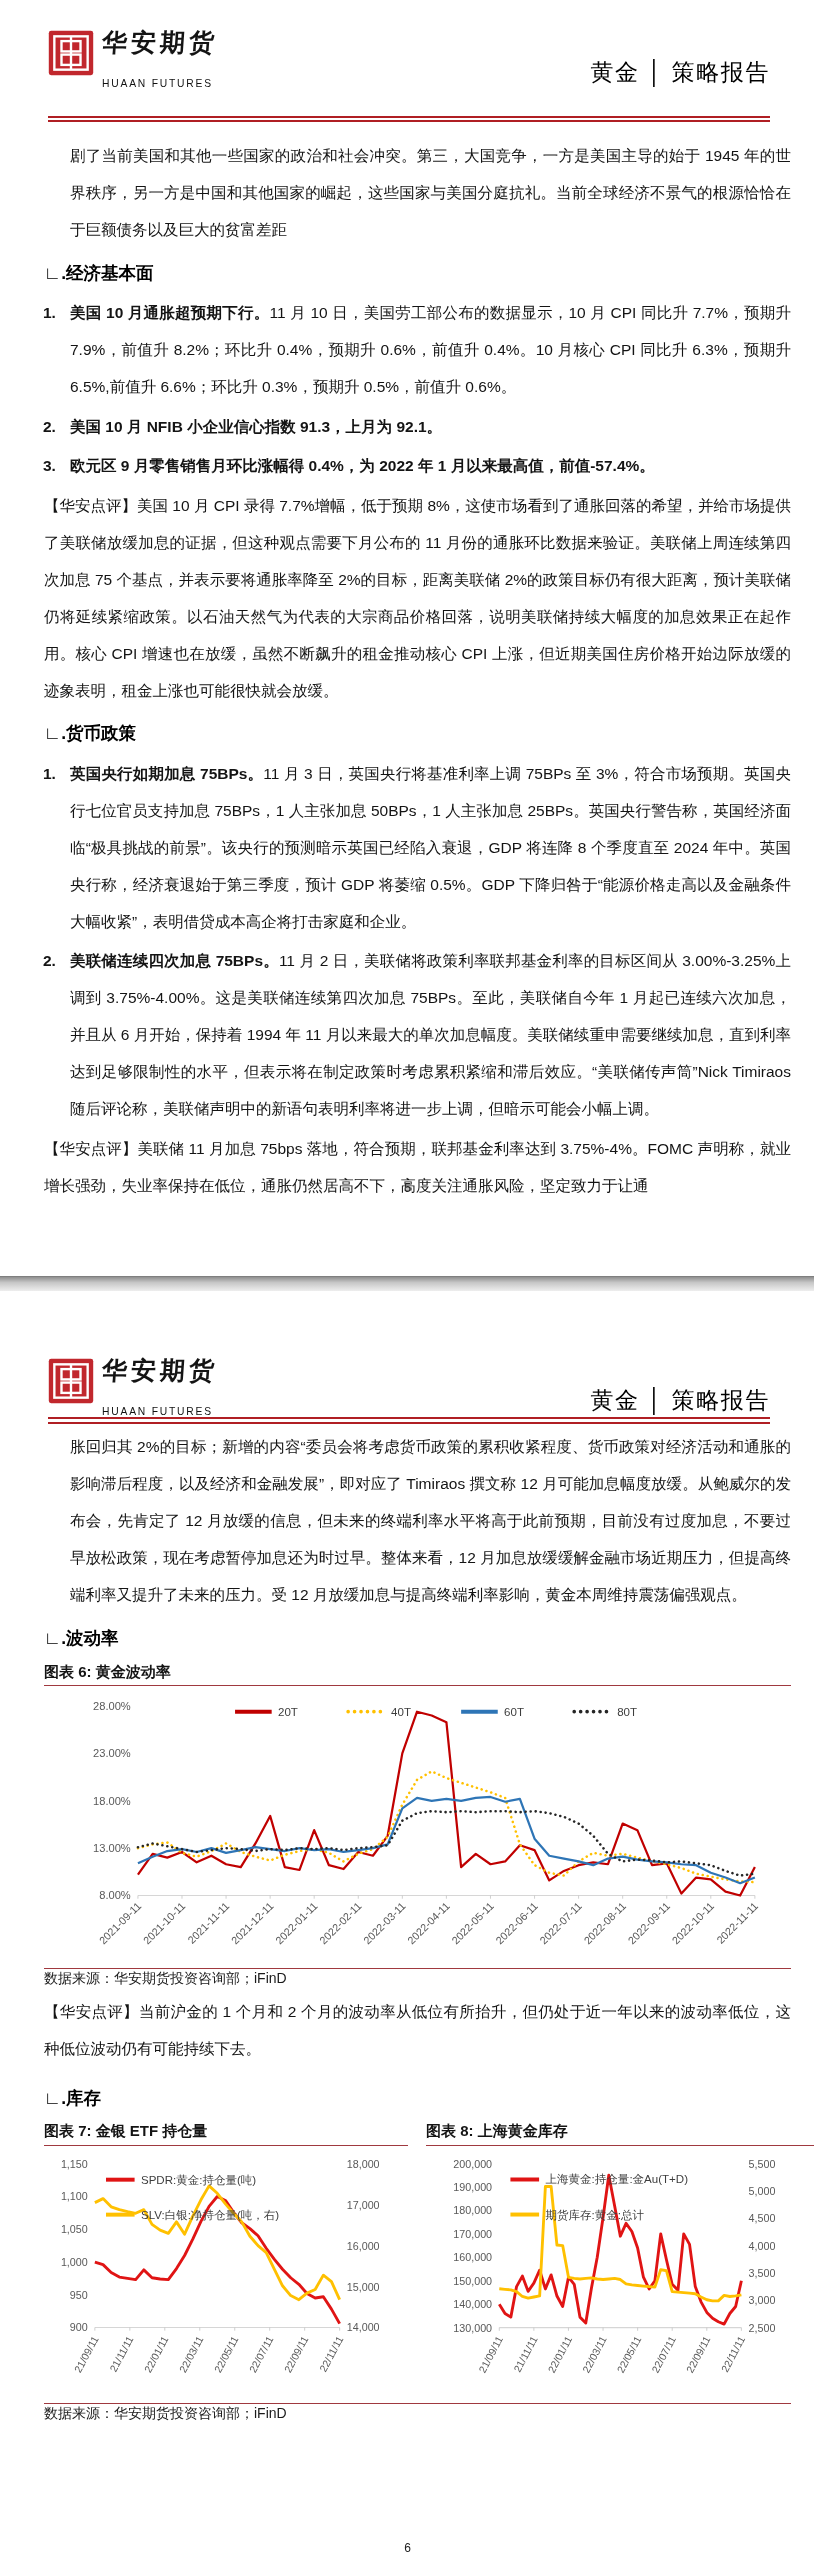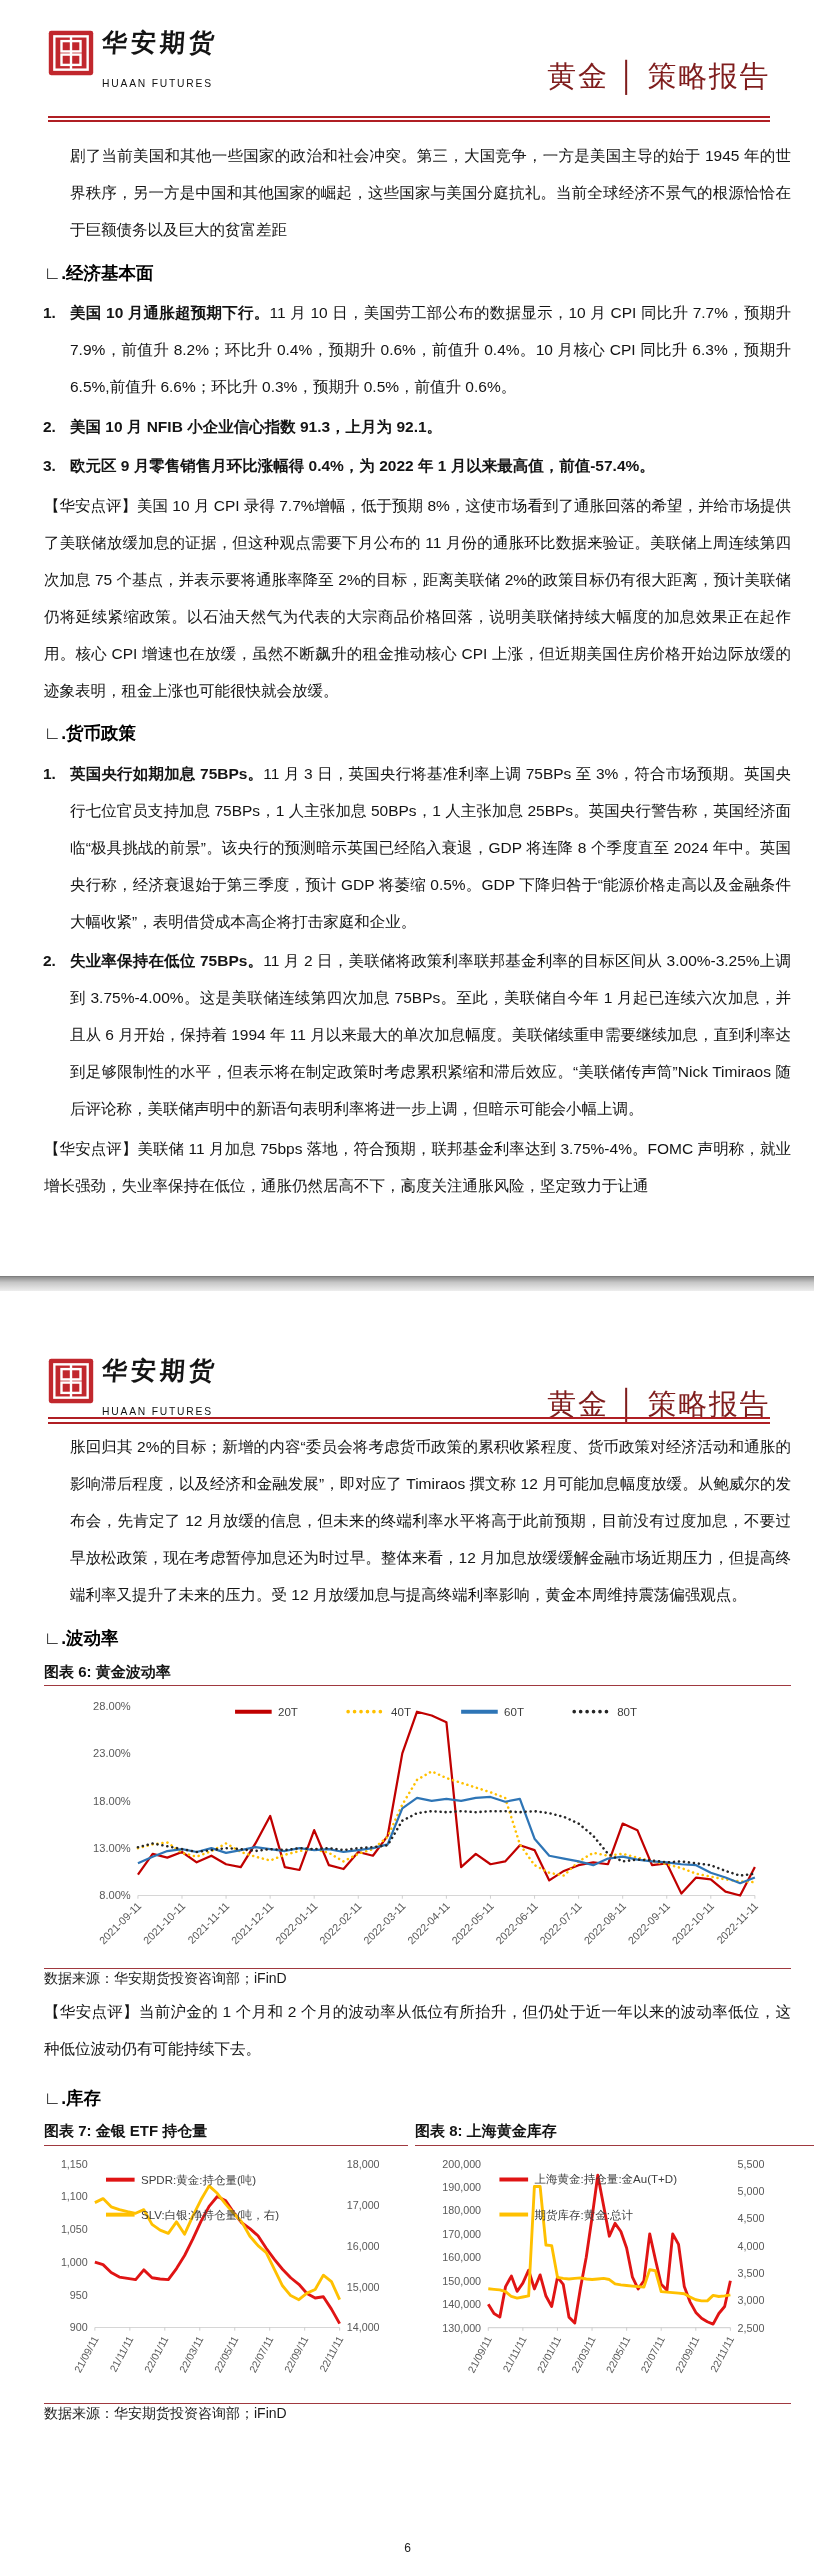--- a/index.html
+++ b/index.html
@@ -9,40 +9,40 @@
   .page2{height:1286px;}
   .page-sep{height:14.3px;background:linear-gradient(180deg,#8f8f8f 0%,#c7c7c7 40%,#eeeeee 100%);border-top:0.8px solid #7f7f7f;}
 
   
   .hdr{position:absolute;left:48px;right:45px;display:flex;justify-content:space-between;align-items:flex-start;}
   .page1 .hdr{top:30px;} .page2 .hdr{top:67px;}
   .brand{display:flex;align-items:flex-start;gap:8px;}
   .brand-txt{display:flex;flex-direction:column;line-height:1;}
   .brand-cn{font-family:"Liberation Serif",serif;font-weight:bold;font-size:25px;letter-spacing:4px;transform:skewX(-4deg);}
   .brand-en{font-size:10.3px;letter-spacing:1.8px;margin-top:24px;color:#111;}
-  .hdr-title{font-size:29px;letter-spacing:1.6px;margin-top:27px;color:#7f1d1d;}
+  .hdr-title{font-size:23px;letter-spacing:1.6px;margin-top:27px;color:#000000;}
   .rule2{position:absolute;left:48px;right:45px;height:2.4px;border-top:2px solid #b01f24;border-bottom:2px solid #b01f24;}
   .page1 .rule2{top:116px;} .page2 .rule2{top:126px;}
 
   
   .content{padding:137px 24px 0 70px;font-size:15.5px;line-height:37px;text-align:justify;}
   .p{margin:0 0 1.6px 0;}
   .hang{margin-left:-26px;}
   h2.sec{font-size:17.5px;line-height:40px;font-weight:bold;margin:4.8px 0 1.6px -26px;color:#000000;}
   .li{position:relative;margin:0 0 2.4px 0;}
   .li .num{position:absolute;left:-27px;top:0;font-weight:bold;}
   .lead{font-weight:bold;}
   .pageno{position:absolute;left:0;right:0;text-align:center;font-size:12px;color:#222;}
   .page1 .pageno{bottom:81px;} .page2 .pageno{bottom:22px;}
 
   
   .figtitle{font-weight:bold;font-size:15px;line-height:24px;margin-left:-26px;text-align:left;}
   .figrule{border:none;border-top:1.3px solid #a0393f;margin:1.6px 0 0 -26px;}
   .figblock{margin-left:-26px;}
-  .figrow{display:flex;gap:7px;margin-left:-26px;}
+  .figrow{display:flex;gap:18px;margin-left:-26px;}
   .figrow .figtitle,.figrow .figrule,.figrow svg{margin-left:0;}
   .figcol1{width:364px;} .figcol2{width:403px;}
   .srcnote{font-size:14px;line-height:19px;margin-left:-26px;text-align:left;color:#1a1a1a;}
   svg text{font-family:"Liberation Sans",sans-serif;}
 </style>
 </head>
 <body>
 
 <div class="page page1">
   <div class="hdr">
@@ -84,21 +84,21 @@
     <p class="p hang">【华安点评】美国 10 月 CPI 录得 7.7%增幅，低于预期 8%，这使市场看到了通胀回落的希望，并给市场提供了美联储放缓加息的证据，但这种观点需要下月公布的 11 月份的通胀环比数据来验证。美联储上周连续第四次加息 75 个基点，并表示要将通胀率降至 2%的目标，距离美联储 2%的政策目标仍有很大距离，预计美联储仍将延续紧缩政策。以石油天然气为代表的大宗商品价格回落，说明美联储持续大幅度的加息效果正在起作用。核心 CPI 增速也在放缓，虽然不断飙升的租金推动核心 CPI 上涨，但近期美国住房价格开始边际放缓的迹象表明，租金上涨也可能很快就会放缓。</p>
 
     <h2 class="sec">∟.货币政策</h2>
 
     <div class="li">
       <span class="num">1.</span>
       <span class="lead">英国央行如期加息 75BPs。</span><span>11 月 3 日，英国央行将基准利率上调 75BPs 至 3%，符合市场预期。英国央行七位官员支持加息 75BPs，1 人主张加息 50BPs，1 人主张加息 25BPs。英国央行警告称，英国经济面临“极具挑战的前景”。该央行的预测暗示英国已经陷入衰退，GDP 将连降 8 个季度直至 2024 年中。英国央行称，经济衰退始于第三季度，预计 GDP 将萎缩 0.5%。GDP 下降归咎于“能源价格走高以及金融条件大幅收紧”，表明借贷成本高企将打击家庭和企业。</span>
     </div>
     <div class="li">
       <span class="num">2.</span>
-      <span class="lead">失业率保持在低位 75BPs。</span><span>11 月 2 日，美联储将政策利率联邦基金利率的目标区间从 3.00%-3.25%上调到 3.75%-4.00%。这是美联储连续第四次加息 75BPs。至此，美联储自今年 1 月起已连续六次加息，并且从 6 月开始，保持着 1994 年 11 月以来最大的单次加息幅度。美联储续重申需要继续加息，直到利率达到足够限制性的水平，但表示将在制定政策时考虑累积紧缩和滞后效应。“美联储传声筒”Nick Timiraos 随后评论称，美联储声明中的新语句表明利率将进一步上调，但暗示可能会小幅上调。</span>
+      <span class="lead">美联储连续四次加息 75BPs。</span><span>11 月 2 日，美联储将政策利率联邦基金利率的目标区间从 3.00%-3.25%上调到 3.75%-4.00%。这是美联储连续第四次加息 75BPs。至此，美联储自今年 1 月起已连续六次加息，并且从 6 月开始，保持着 1994 年 11 月以来最大的单次加息幅度。美联储续重申需要继续加息，直到利率达到足够限制性的水平，但表示将在制定政策时考虑累积紧缩和滞后效应。“美联储传声筒”Nick Timiraos 随后评论称，美联储声明中的新语句表明利率将进一步上调，但暗示可能会小幅上调。</span>
     </div>
 
     <p class="p hang">【华安点评】美联储 11 月加息 75bps 落地，符合预期，联邦基金利率达到 3.75%-4%。FOMC 声明称，就业增长强劲，失业率保持在低位，通胀仍然居高不下，高度关注通胀风险，坚定致力于让通</p>
   </div>
 
   <div class="pageno">5</div>
 </div>
 
 <div class="page-sep"></div>
 

